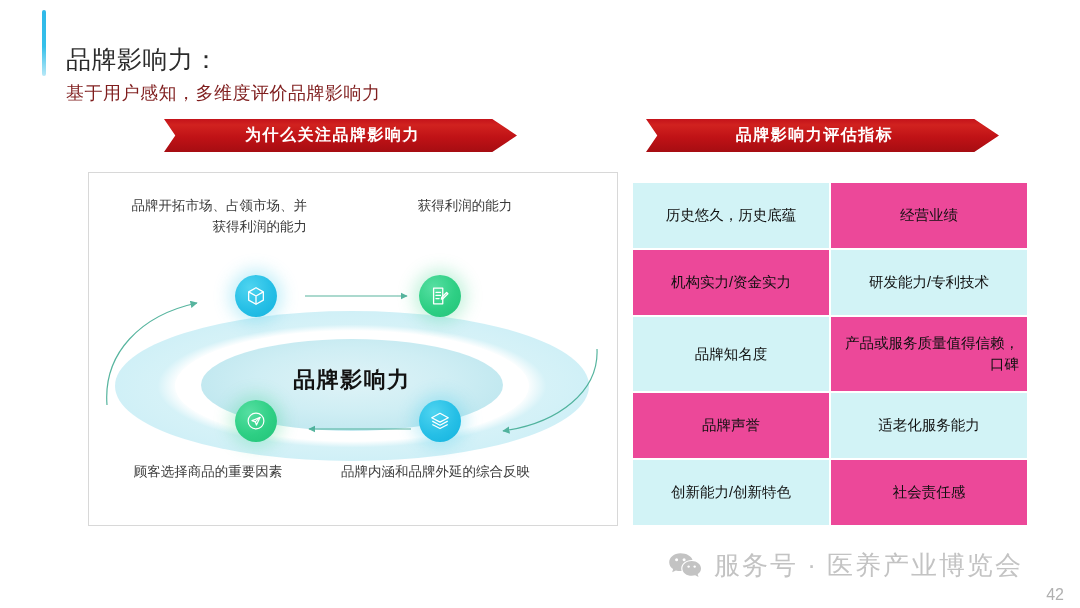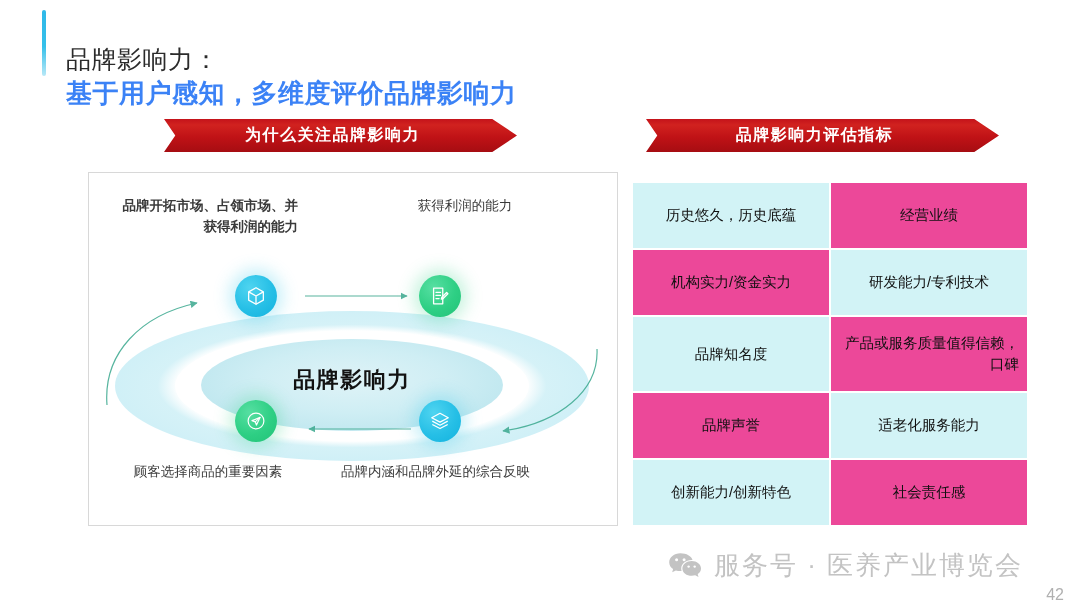--- a/index.html
+++ b/index.html
@@ -41,24 +41,24 @@
   }
   #title-line-1 {
     font-size: 25px;
     line-height: 34px;
     font-weight: 400;
     color: #2b2b2b;
     letter-spacing: 0.5px;
     white-space: nowrap;
   }
   #title-line-2 {
-    font-size: 26px;
+    font-size: 18px;
     line-height: 34px;
-    font-weight: 700;
-    color: #3b82f6;
+    font-weight: 400;
+    color: #7f1d1d;
     letter-spacing: 0.5px;
     white-space: nowrap;
   }
 
   
   .ribbon {
     position: absolute;
     height: 33px;
     background: linear-gradient(180deg, #c4131a 0%, #d1221f 18%, #c01216 55%, #a60d12 100%);
     display: flex;
@@ -195,25 +195,24 @@
   .node svg { display: block; }
 
   
   .caption {
     position: absolute;
     font-size: 13.5px;
     line-height: 21px;
     color: #3a3a3a;
   }
   #caption-tl {
-    left: 27px;
+    left: 36px;
     top: 22px;
     width: 182px;
     text-align: right;
-    font-weight: bold;
   }
   #caption-tr {
     left: 278px;
     top: 22px;
     width: 196px;
     text-align: center;
   }
   #caption-bl {
     left: 20px;
     top: 288px;

